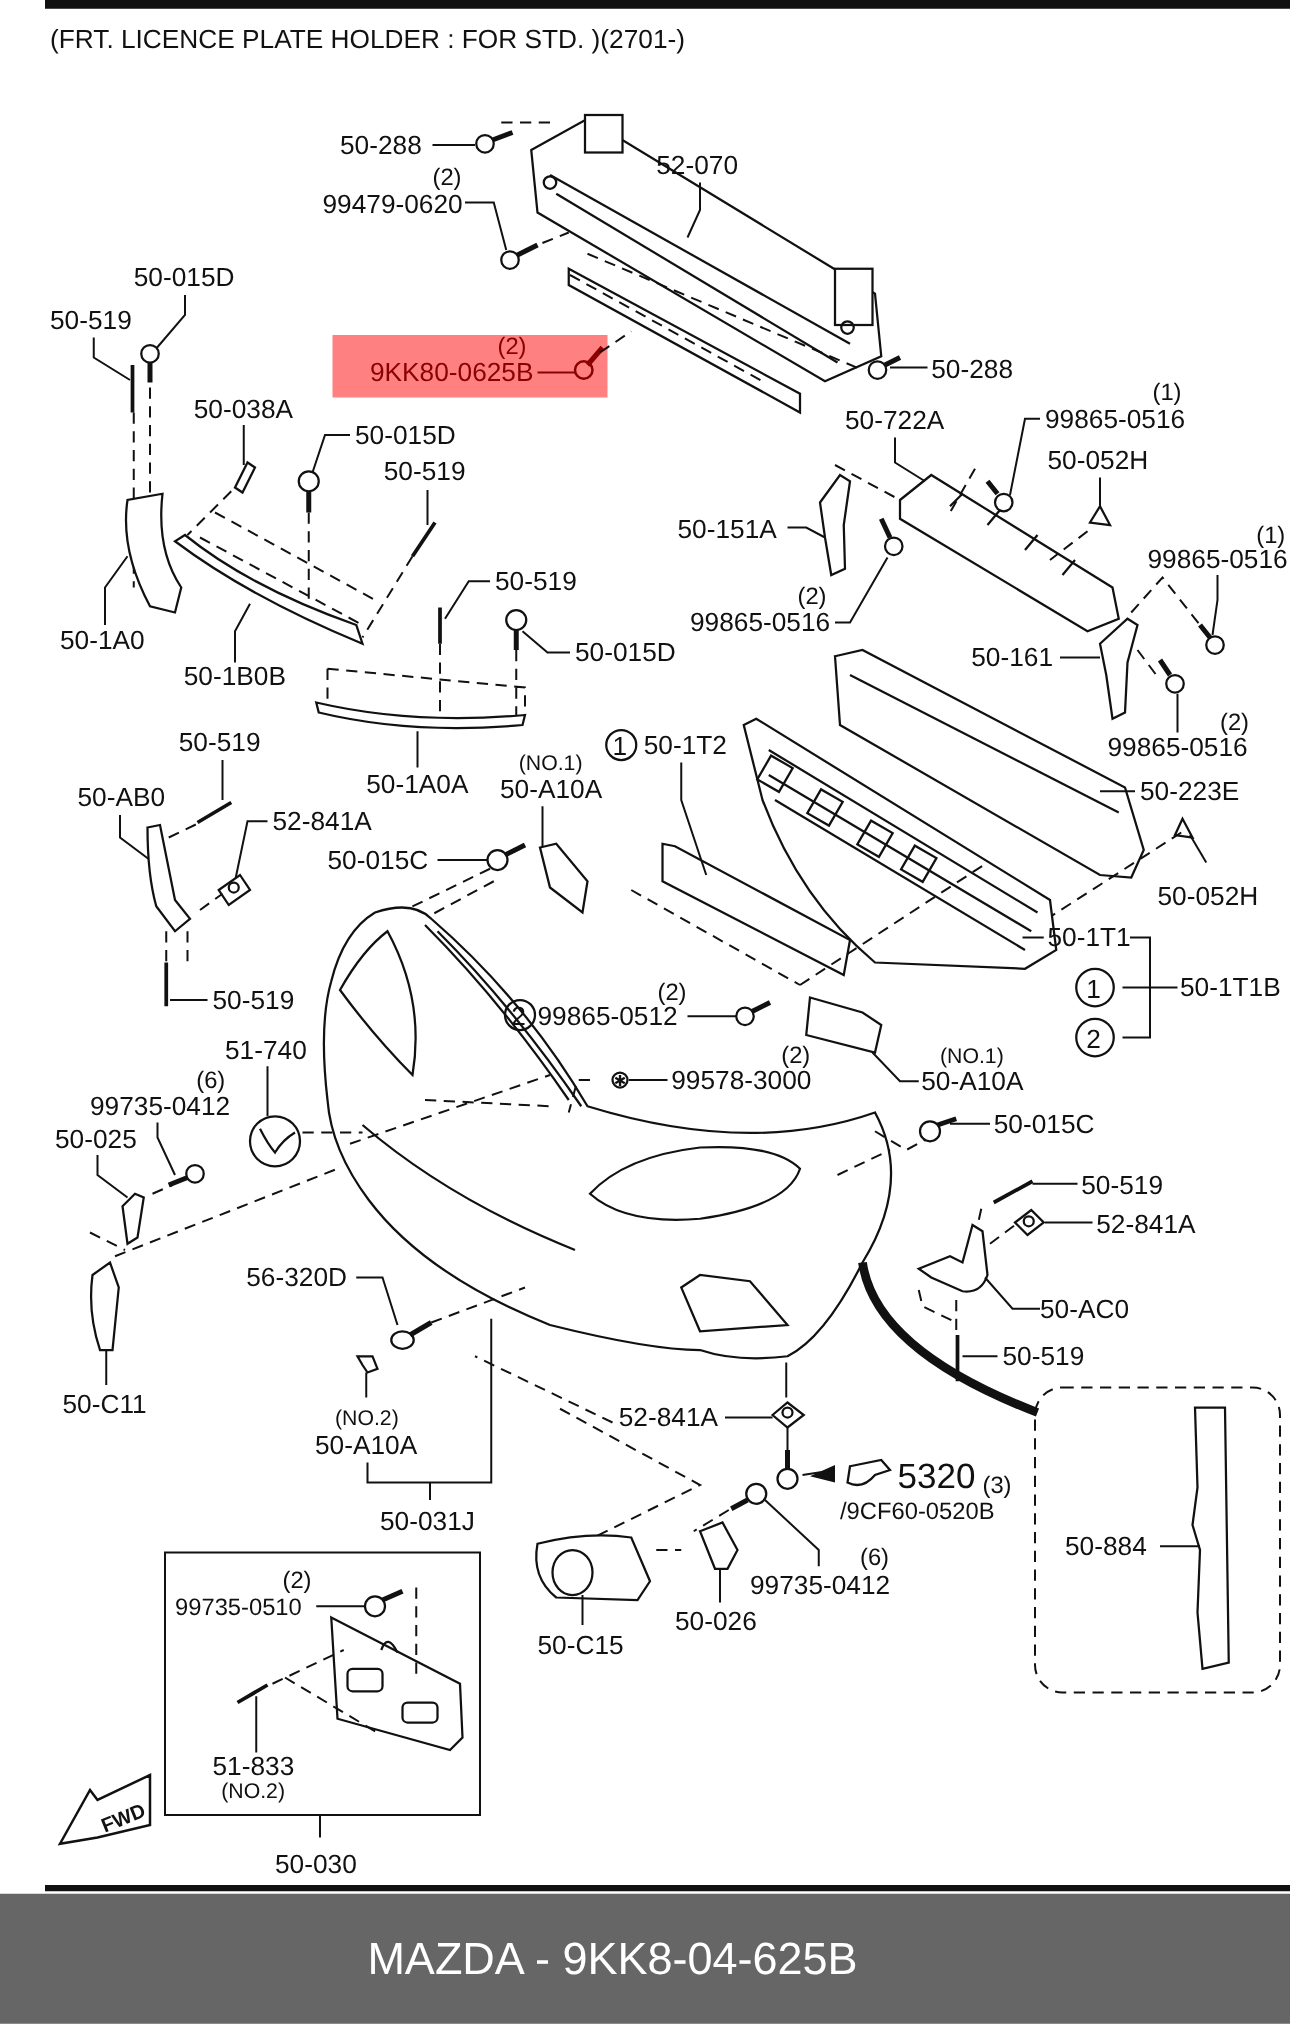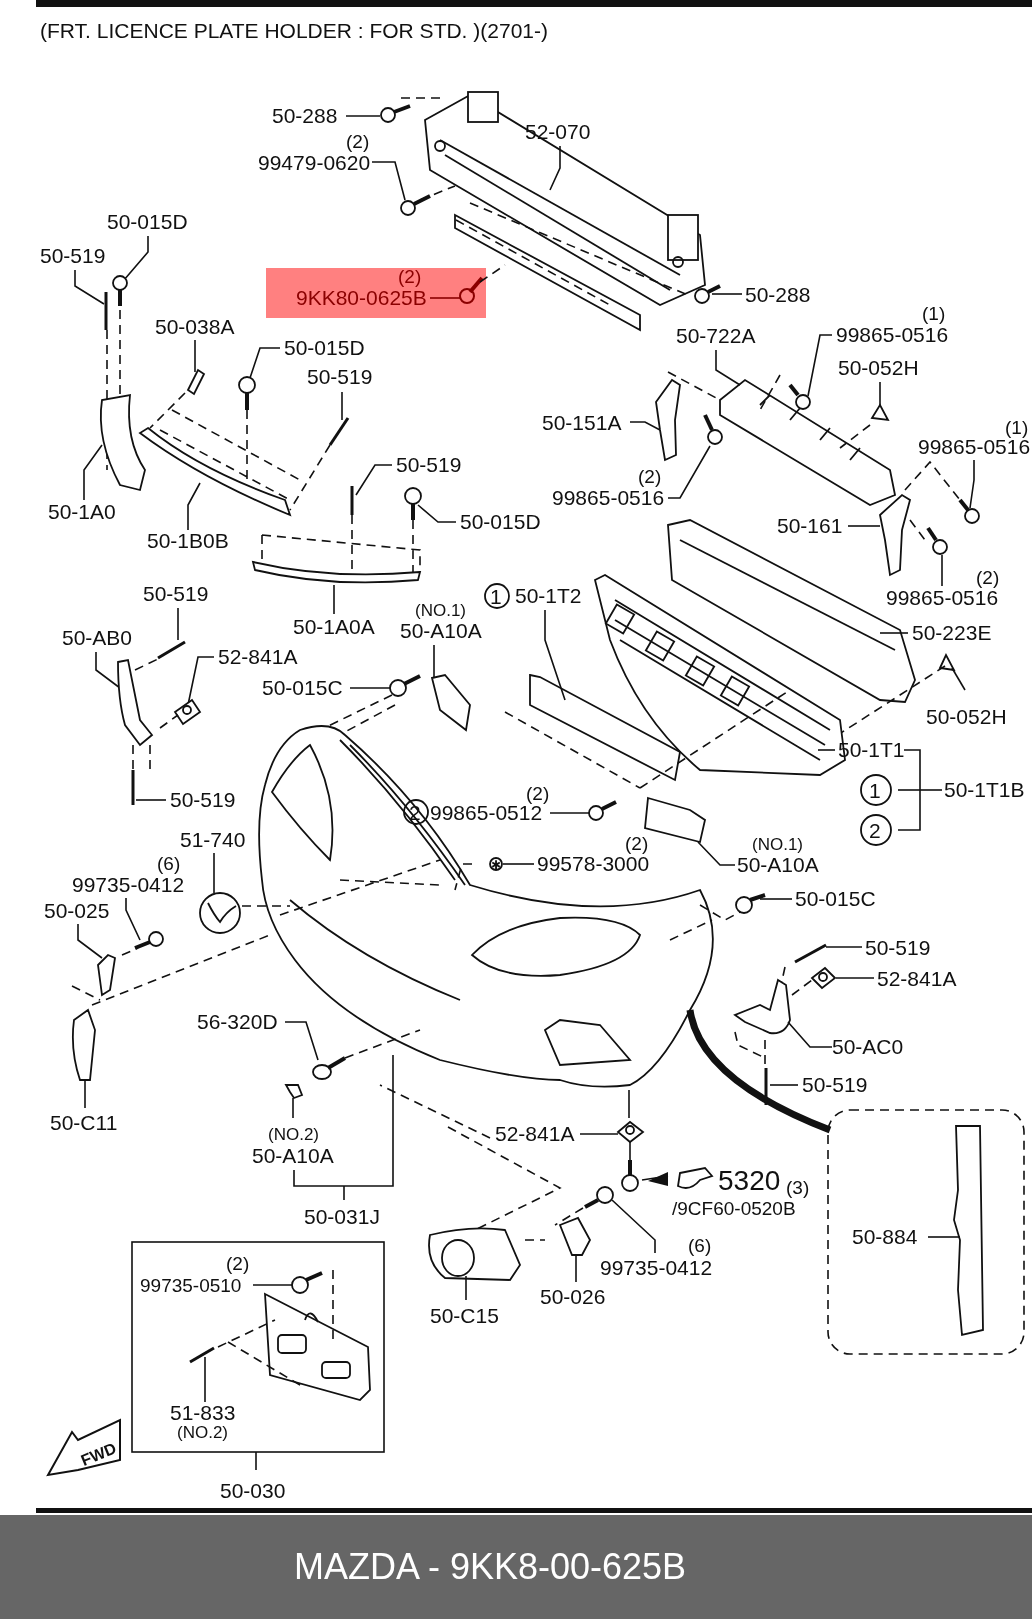--- a/index.html
+++ b/index.html
@@ -401,15 +401,15 @@
 
   <g>
     <path d="M48 1475 L72 1432 L78 1440 L120 1420 L120 1460 L78 1470 Z" fill="#fff" stroke="#111" stroke-width="2"></path>
     <text x="80" y="1463" transform="rotate(-22 90 1455)" style="font-size:16px;font-weight:bold">FWD</text>
   </g>
 
   <rect x="36" y="1508" width="996" height="5" fill="#111"></rect>
 </svg>
 
 <div id="footer">
-  <span>MAZDA - 9KK8-00-625B</span>
+  <span>MAZDA - 9KK8-04-625B</span>
   <span class="gap"></span>
 </div>
 
 </body></html>

